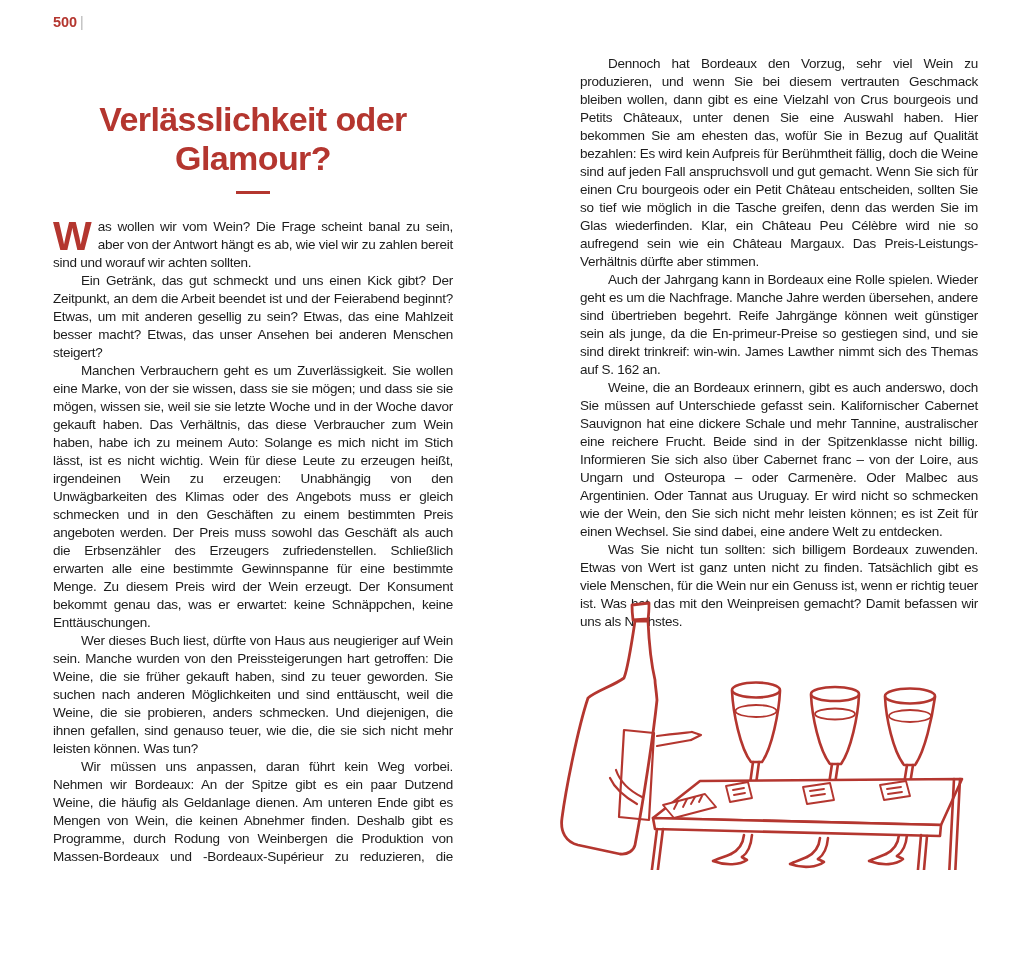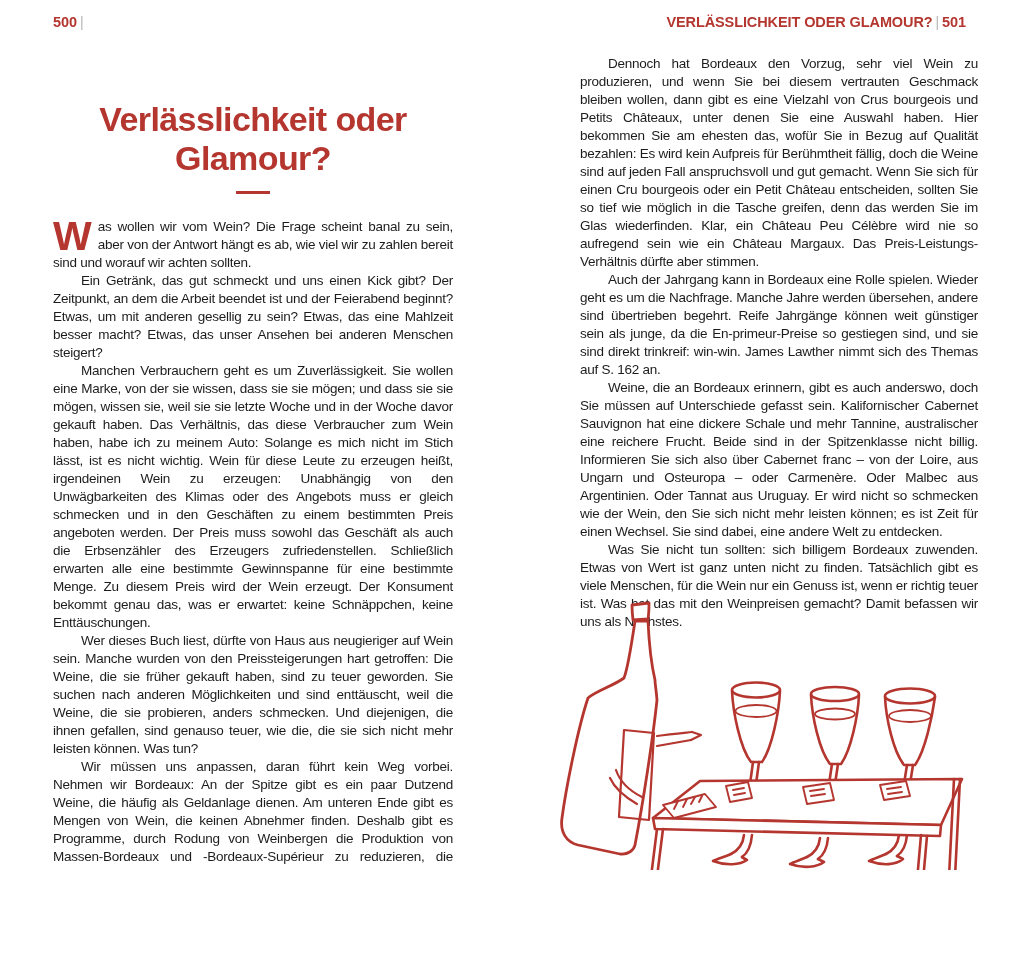--- a/index.html
+++ b/index.html
@@ -39,21 +39,20 @@
   #foot-rule-left{left:53px;width:399px;}
   #foot-rule-right{left:568px;width:398px;}
 </style>
 </head>
 <body>
 
 <div id="page">
 
   <div class="runhead" id="runhead-left"><span>500</span><span class="folio-sep">|</span></div>
 
-  <div class="runhead" id="runhead-right"><span>VERLÄSSLICHKEIT ODER GLAMOUR?</span><span class="folio-sep">|</span><span>501</span></div>
 
   <div class="col" id="col-left">
     <h1 class="chapter-title">Verlässlichkeit oder Glamour?</h1>
     <div class="title-rule"></div>
     <p class="body-p"><span class="dropcap">W</span><span>as wollen wir vom Wein? Die Frage scheint banal zu sein, aber von der Antwort hängt es ab, wie viel wir zu zahlen bereit sind und worauf wir achten sollten.</span></p>
     <p class="body-p indent">Ein Getränk, das gut schmeckt und uns einen Kick gibt? Der Zeitpunkt, an dem die Arbeit beendet ist und der Feierabend beginnt? Etwas, um mit anderen gesellig zu sein? Etwas, das eine Mahlzeit besser macht? Etwas, das unser Ansehen bei anderen Menschen steigert?</p>
     <p class="body-p indent">Manchen Verbrauchern geht es um Zuverlässigkeit. Sie wollen eine Marke, von der sie wissen, dass sie sie mögen; und dass sie sie mögen, wissen sie, weil sie sie letzte Woche und in der Woche davor gekauft haben. Das Verhältnis, das diese Verbraucher zum Wein haben, habe ich zu meinem Auto: Solange es mich nicht im Stich lässt, ist es nicht wichtig. Wein für diese Leute zu erzeugen heißt, irgendeinen Wein zu erzeugen: Unabhängig von den Unwägbarkeiten des Klimas oder des Angebots muss er gleich schmecken und in den Geschäften zu einem bestimmten Preis angeboten werden. Der Preis muss sowohl das Geschäft als auch die Erbsenzähler des Erzeugers zufriedenstellen. Schließlich erwarten alle eine bestimmte Gewinnspanne für eine bestimmte Menge. Zu diesem Preis wird der Wein erzeugt. Der Konsument bekommt genau das, was er erwartet: keine Schnäppchen, keine Enttäuschungen.</p>
     <p class="body-p indent">Wer dieses Buch liest, dürfte von Haus aus neugieriger auf Wein sein. Manche wurden von den Preissteigerungen hart getroffen: Die Weine, die sie früher gekauft haben, sind zu teuer geworden. Sie suchen nach anderen Möglichkeiten und sind enttäuscht, weil die Weine, die sie probieren, anders schmecken. Und diejenigen, die ihnen gefallen, sind genauso teuer, wie die, die sie sich nicht mehr leisten können. Was tun?</p>
     <p class="body-p indent">Wir müssen uns anpassen, daran führt kein Weg vorbei. Nehmen wir Bordeaux: An der Spitze gibt es ein paar Dutzend Weine, die häufig als Geldanlage dienen. Am unteren Ende gibt es Mengen von Wein, die keinen Abnehmer finden. Deshalb gibt es Programme, durch Rodung von Weinbergen die Produktion von Massen-Bordeaux und -Bordeaux-Supérieur zu reduzieren, die unverkäuflich sind, sogar zum Selbstkostenpreis. In der Mitte liegt der ideale Punkt für Weintrinker. Mag sein, dass er nicht besonders glamourös wirkt, sich sehr nach Alltag anfühlt. Der Ruf von Bordeaux hat immer von seinen Spitzenweinen profitiert, doch sobald man die Zone der Grands crus verlassen hat, ist der Lack schnell ab.</p>
   </div>

